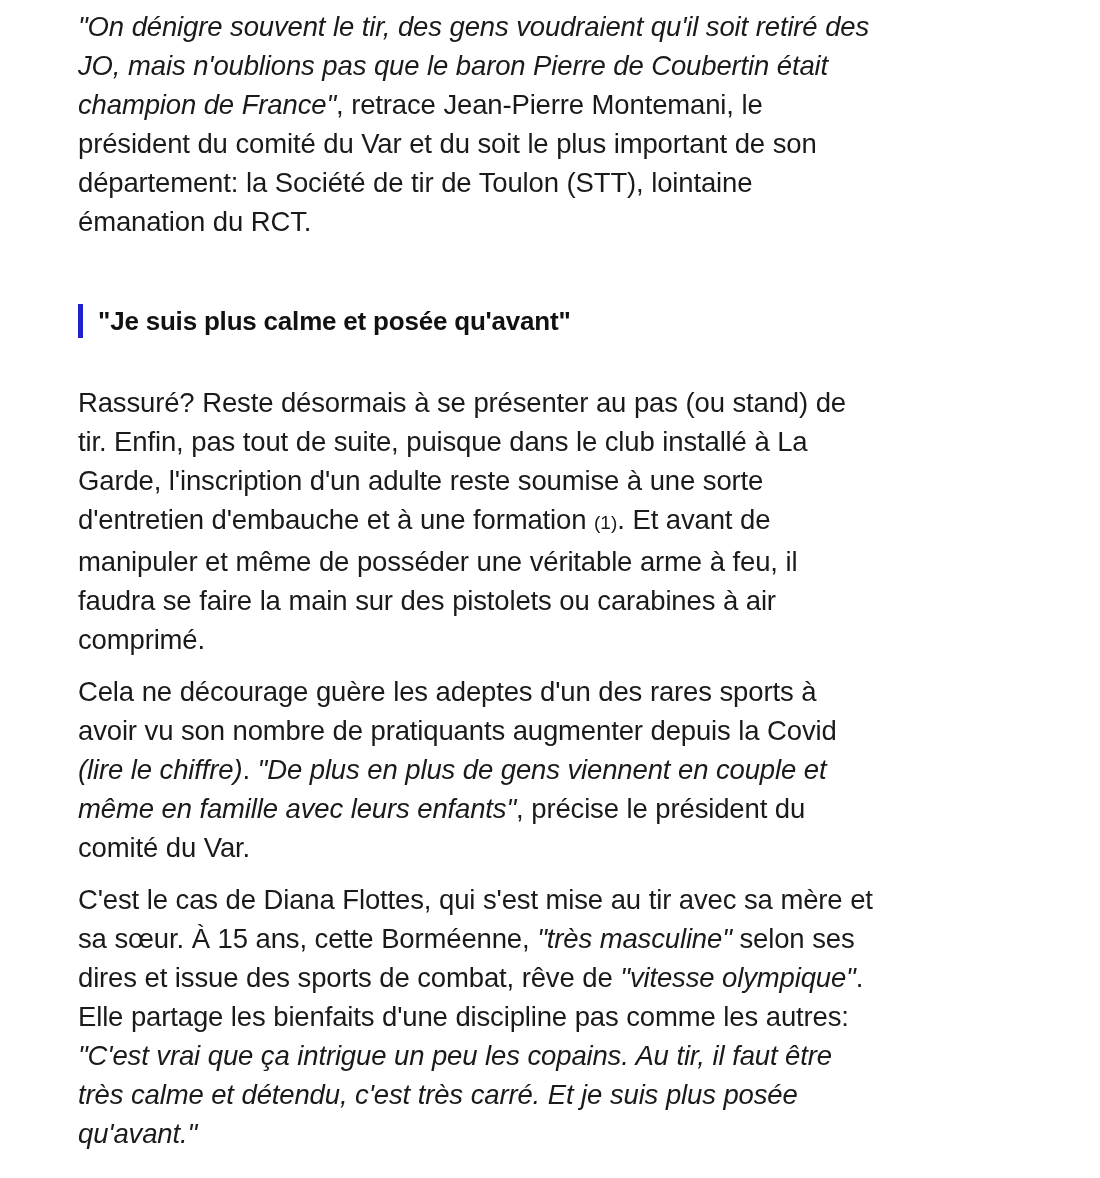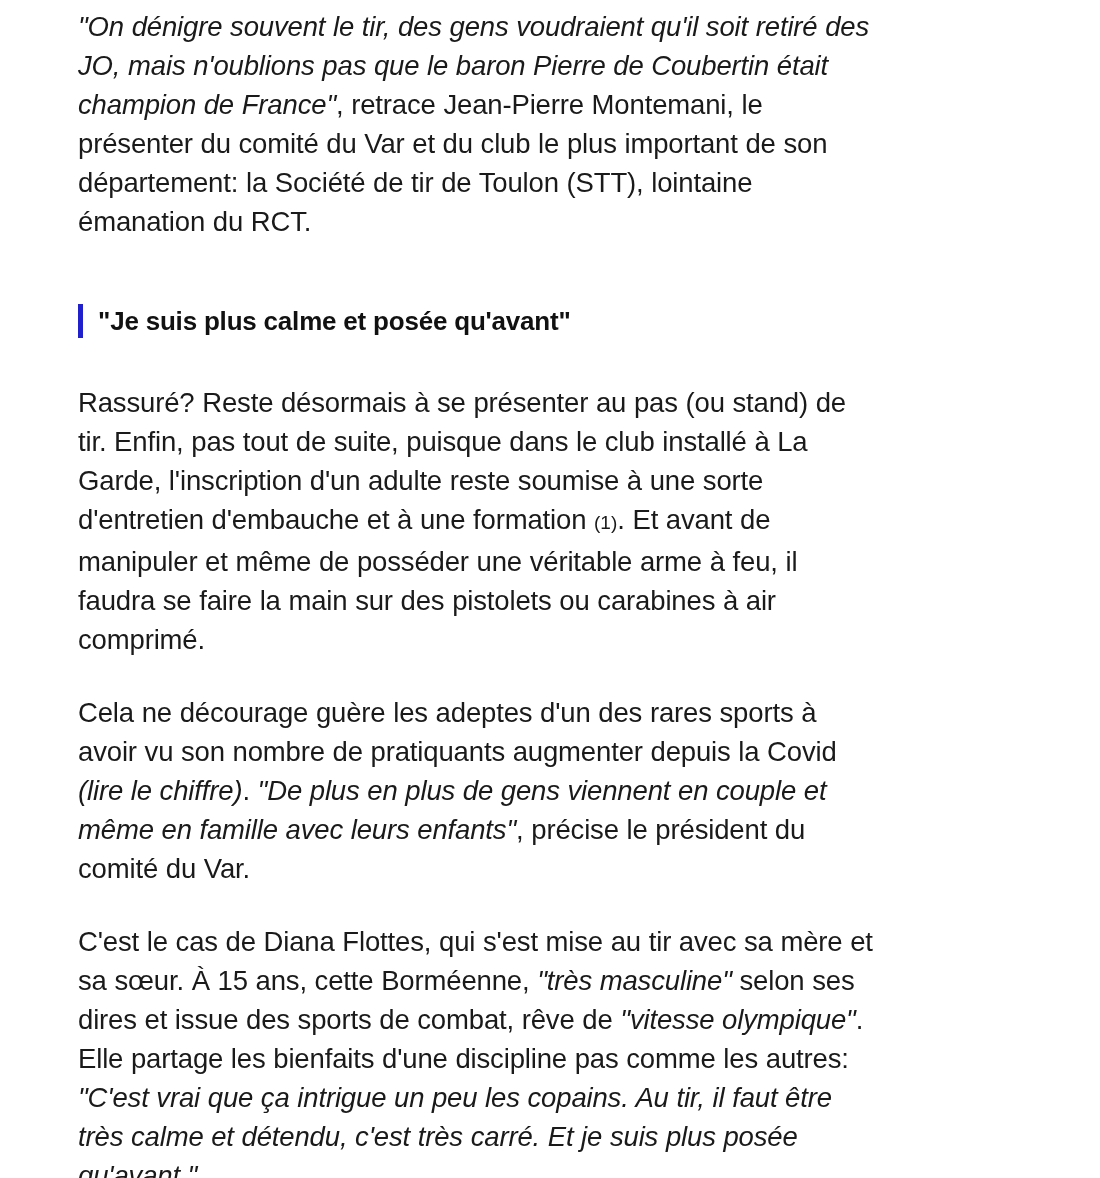--- a/index.html
+++ b/index.html
@@ -25,21 +25,21 @@
     line-height: 39px;
     font-weight: 300;
     letter-spacing: -0.15px;
     color: #1a1a1a;
     margin: 0;
     padding: 0;
     text-align: left;
     word-spacing: 0.2px;
   }
   .para + .para {
-    margin-top: 34px;
+    margin-top: 13px;
   }
   .para i,
   .para em,
   .quote-it {
     font-style: italic;
   }
   .fn-marker {
     font-size: 19px;
     letter-spacing: 0;
   }
@@ -72,21 +72,21 @@
   }
   .first-block {
     padding-top: 7px;
   }
 </style>
 </head>
 <body style="background: rgb(255, 255, 255); color: rgb(26, 26, 26);">
 
 <div class="article">
 
-  <p class="para first-block"><i class="quote-it">"On dénigre souvent le tir, des gens voudraient qu'il soit retiré des JO, mais n'oublions pas que le baron Pierre de Coubertin était champion de France"</i><span>, retrace Jean-Pierre Montemani, le présenter du comité du Var et du club le plus important de son département: la Société de tir de Toulon (STT), lointaine émanation du RCT.</span></p>
+  <p class="para first-block"><i class="quote-it">"On dénigre souvent le tir, des gens voudraient qu'il soit retiré des JO, mais n'oublions pas que le baron Pierre de Coubertin était champion de France"</i><span>, retrace Jean-Pierre Montemani, le président du comité du Var et du soit le plus important de son département: la Société de tir de Toulon (STT), lointaine émanation du RCT.</span></p>
 
   <h2 class="section-heading heading-block">
       <span class="accent-bar" style="background: rgb(32, 32, 204);"></span>
       <span>"Je suis plus calme et posée qu'avant"</span>
     </h2>
 
   <p class="para"><span>Rassuré? Reste désormais à se présenter au pas (ou stand) de tir. Enfin, pas tout de suite, puisque dans le club installé à La Garde, l'inscription d'un adulte reste soumise à une sorte d'entretien d'embauche et à une formation </span><span class="fn-marker">(1)</span><span>. Et avant de manipuler et même de posséder une véritable arme à feu, il faudra se faire la main sur des pistolets ou carabines à air comprimé.</span></p>
 
   <p class="para"><span>Cela ne décourage guère les adeptes d'un des rares sports à avoir vu son nombre de pratiquants augmenter depuis la Covid </span><i class="quote-it">(lire le chiffre)</i><span>. </span><i class="quote-it">"De plus en plus de gens viennent en couple et même en famille avec leurs enfants"</i><span>, précise le président du comité du Var.</span></p>
 

